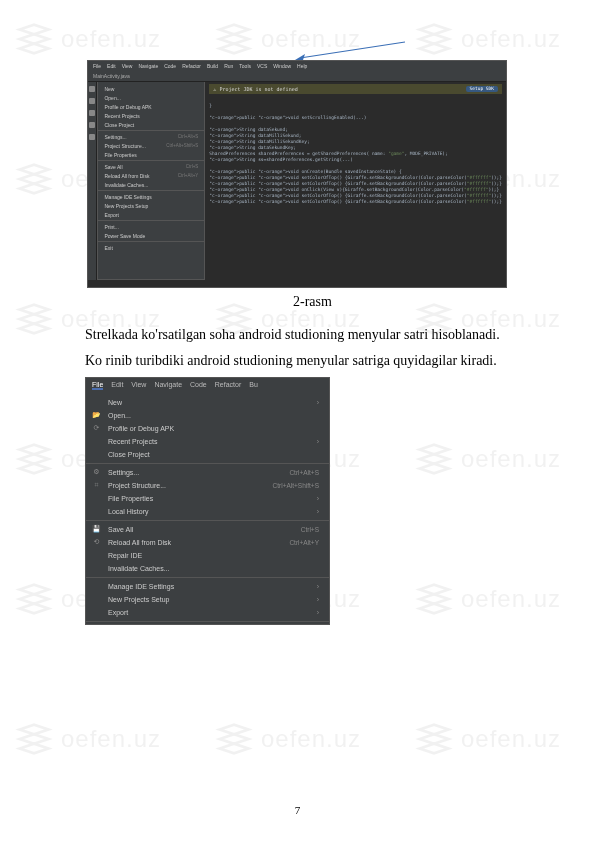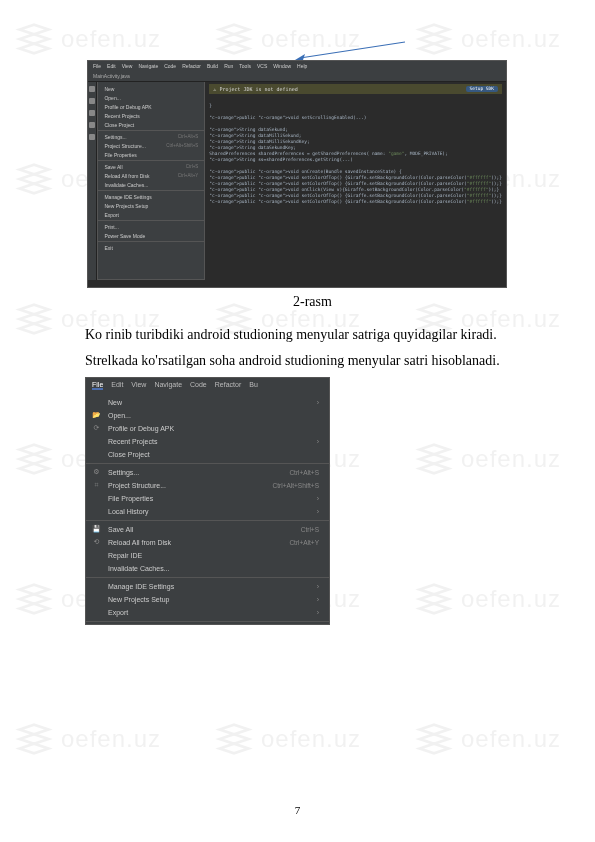--- a/index.html
+++ b/index.html
@@ -526,22 +526,22 @@
               <div class="code-line">        <span class="&lt;span">"c-orange"</span>&gt;public <span class="&lt;span">"c-orange"</span>&gt;void setColorOfTop() {Giraffe.setBackgroundColor(Color.parseColor(<span class="c-green">"#ffffff"</span>));}</div>
               <div class="code-line">        <span class="&lt;span">"c-orange"</span>&gt;public <span class="&lt;span">"c-orange"</span>&gt;void setColorOfTop() {Giraffe.setBackgroundColor(Color.parseColor(<span class="c-green">"#ffffff"</span>));}</div>
             </div>
         </div>
       </div>
     </div>
 
     <div class="caption">2-rasm</div>
 
     <div class="body-text">
+      <p>Strelkada ko'rsatilgan soha android studioning menyular satri hisoblanadi.</p>
       <p>Ko rinib turibdiki android studioning menyular satriga quyidagilar kiradi.</p>
-      <p>Strelkada ko'rsatilgan soha android studioning menyular satri hisoblanadi.</p>
     </div>
 
     <div class="menu-shot">
       <div class="menu-top">
         <span>File</span>
         <span>Edit</span>
         <span>View</span>
         <span>Navigate</span>
         <span>Code</span>
         <span>Refactor</span>

